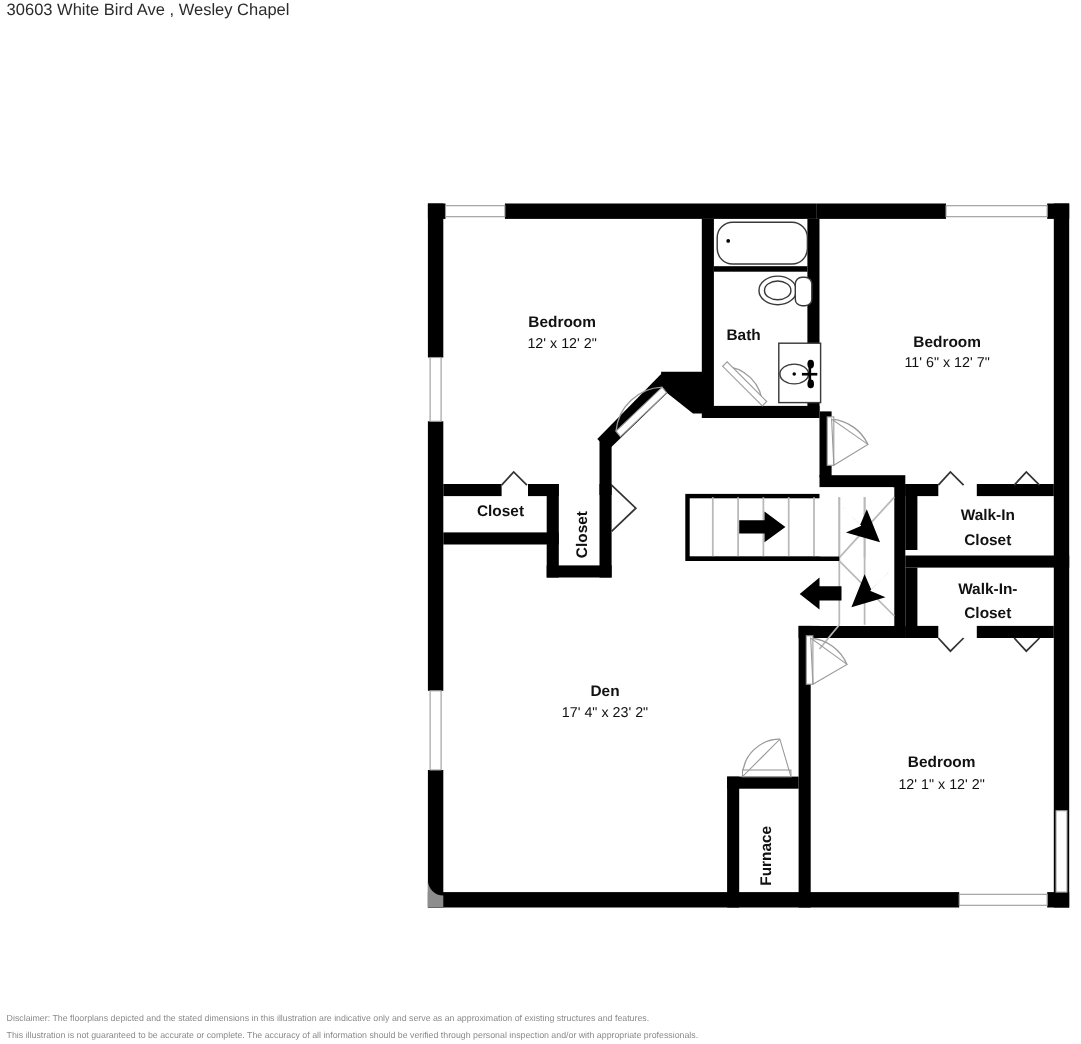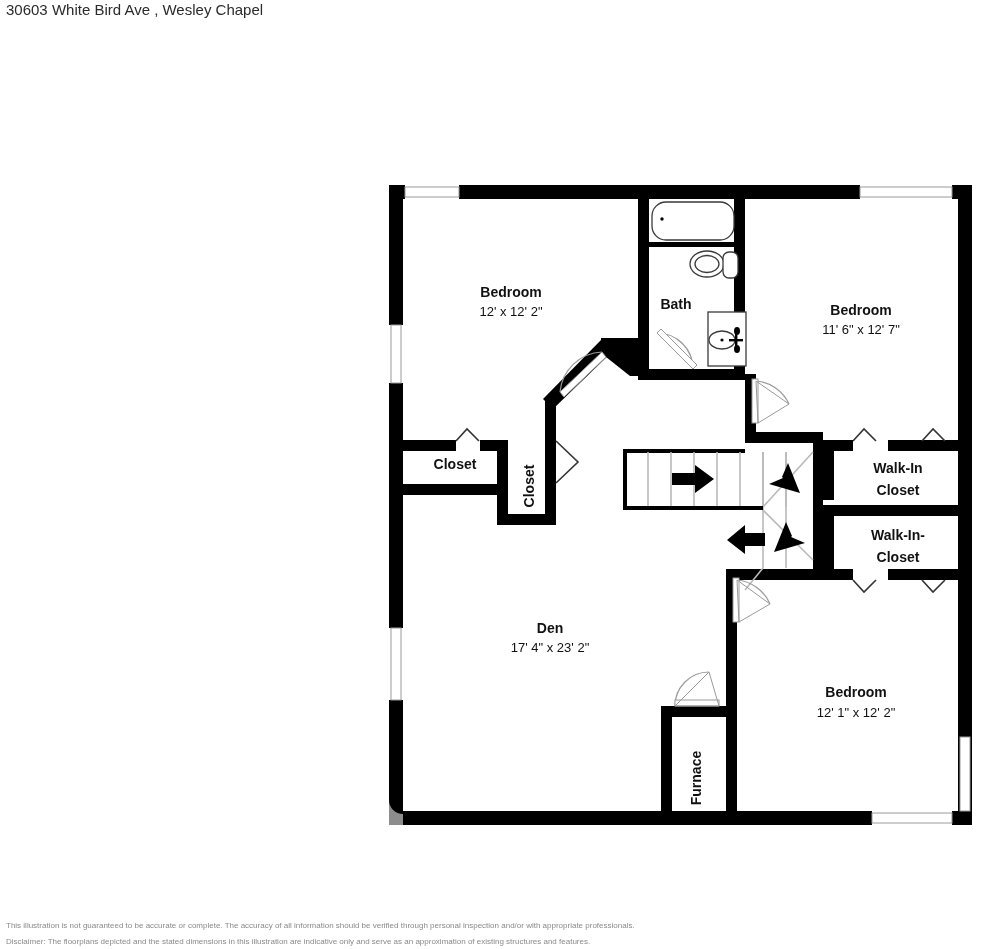--- a/index.html
+++ b/index.html
@@ -290,17 +290,17 @@
       <text class="rlabel rname" x="856" y="697">Bedroom</text>
       <text class="rlabel rdim" x="856" y="717">12' 1" x 12' 2"</text>
 
       <text class="rlabel rname" x="701" y="778" transform="rotate(-90 701 778)">Furnace</text>
     </g>
 
   </svg>
   </div>
 
   <div class="footer">
+    <div class="line">Disclaimer: The floorplans depicted and the stated dimensions in this illustration are indicative only and serve as an approximation of existing structures and features.</div>
     <div class="line">This illustration is not guaranteed to be accurate or complete. The accuracy of all information should be verified through personal inspection and/or with appropriate professionals.</div>
-    <div class="line">Disclaimer: The floorplans depicted and the stated dimensions in this illustration are indicative only and serve as an approximation of existing structures and features.</div>
   </div>
 
 </div>
 
 </body></html>

